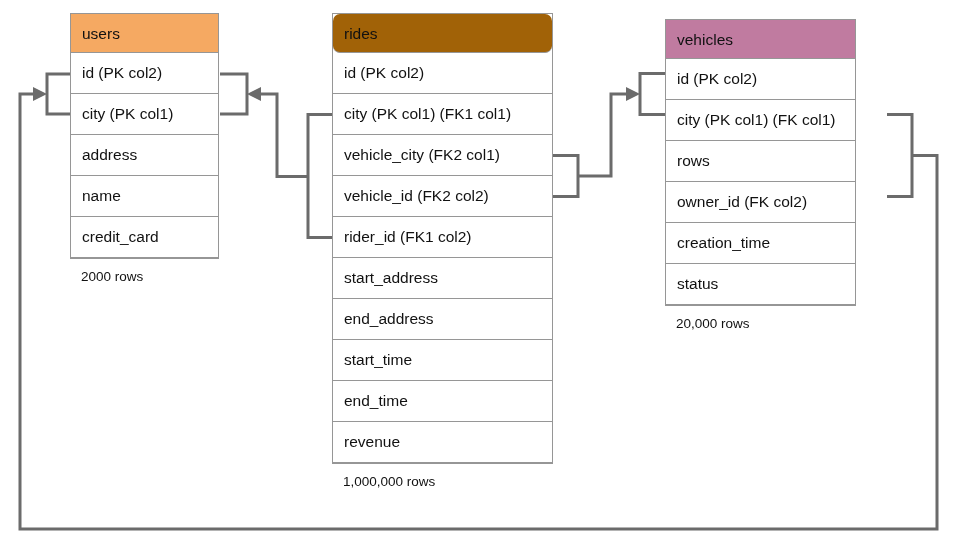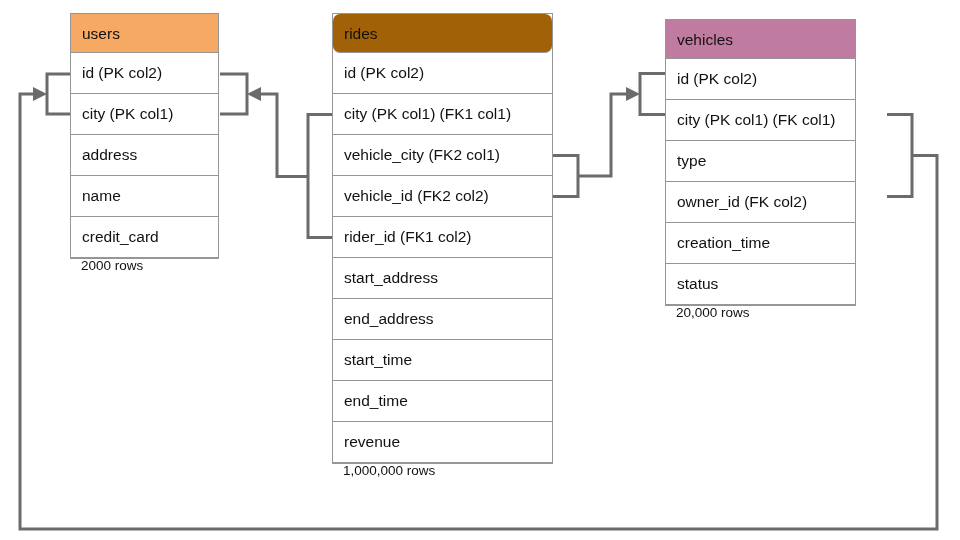--- a/index.html
+++ b/index.html
@@ -55,20 +55,21 @@
     box-sizing: border-box;
     background: #ffffff;
   }
   .trow:last-of-type {
     border-bottom: none;
   }
   .caption {
     position: absolute;
     left: 10px;
     top: 100%;
+    margin-top: 11px;
     font-size: 13.5px;
     color: #111111;
     white-space: nowrap;
   }
   
   #t-users    { left: 70px;  top: 13px; width: 149px; }
   #t-rides    { left: 332px; top: 13px; width: 221px; }
   #t-vehicles { left: 665px; top: 19px; width: 191px; }
 </style>
 </head>
@@ -122,20 +123,20 @@
     <div class="trow">start_time</div>
     <div class="trow">end_time</div>
     <div class="trow">revenue</div>
     <div class="caption">1,000,000 rows</div>
   </div>
 
   <div class="db-table" id="t-vehicles">
     <div class="thead" style="background-color: rgb(192, 123, 160);">vehicles</div>
     <div class="trow">id (PK col2)</div>
     <div class="trow">city (PK col1) (FK col1)</div>
-    <div class="trow">type</div>
+    <div class="trow">rows</div>
     <div class="trow">owner_id (FK col2)</div>
     <div class="trow">creation_time</div>
     <div class="trow">status</div>
     <div class="caption">20,000 rows</div>
   </div>
 
 </div>
 
 </body></html>

